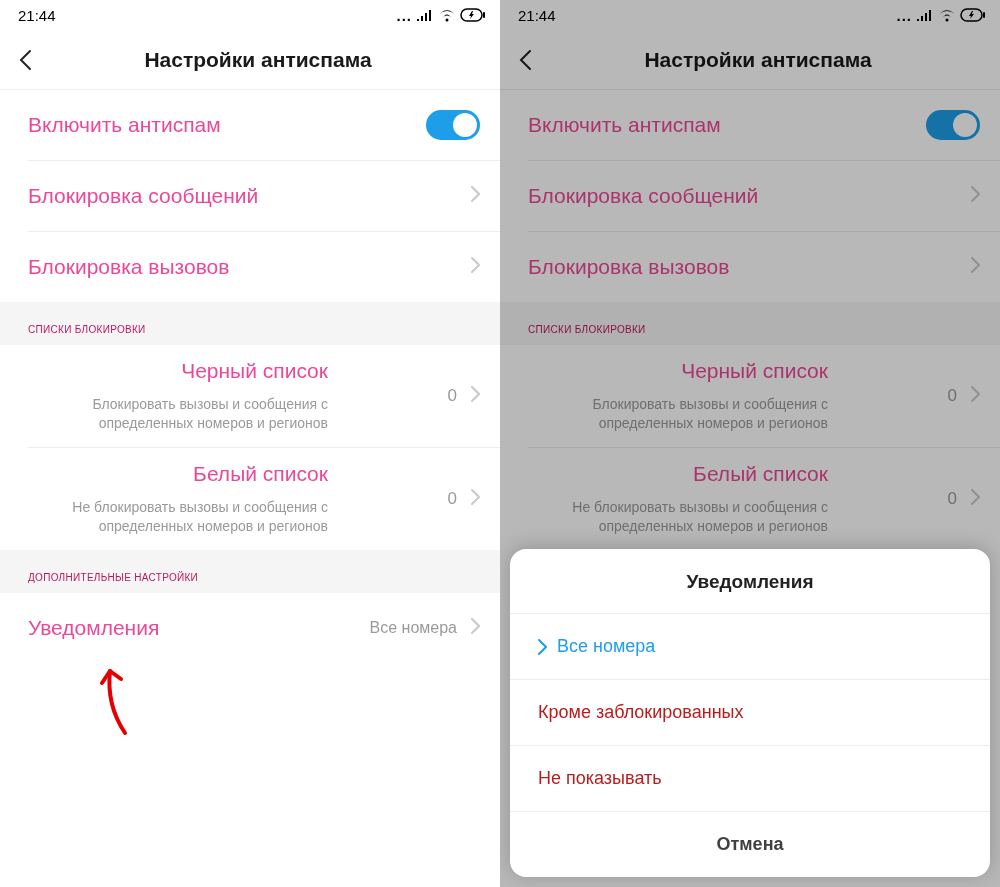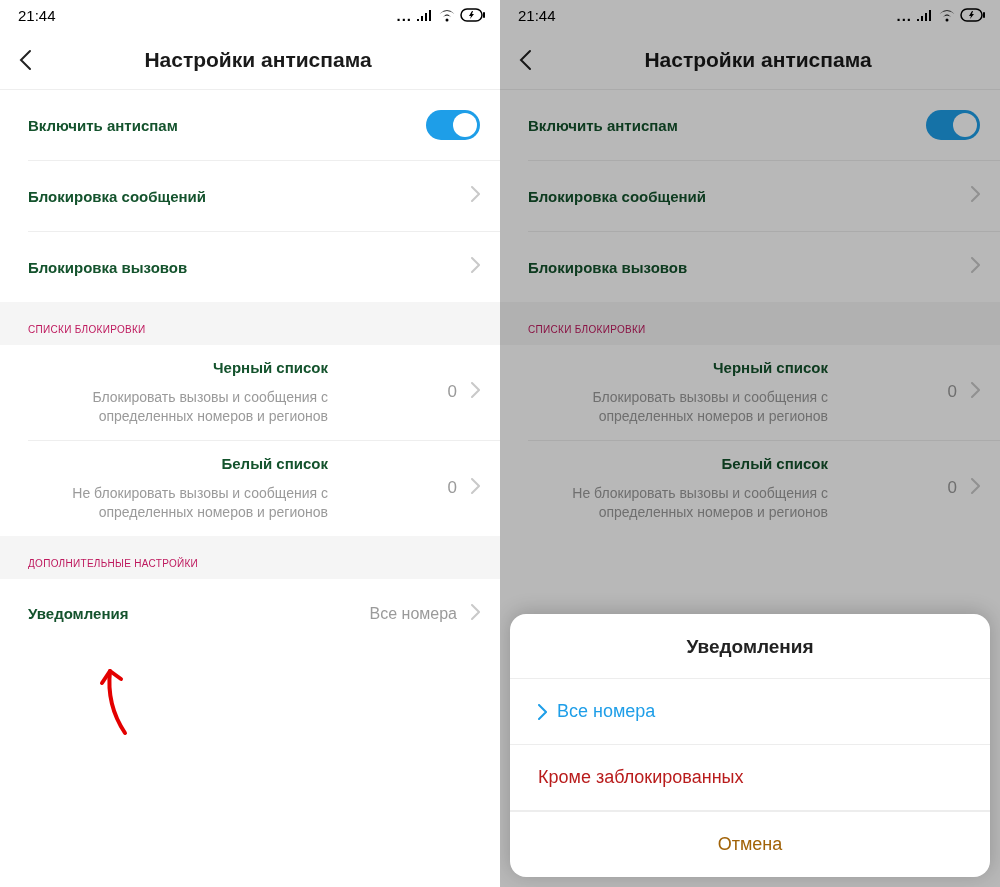--- a/index.html
+++ b/index.html
@@ -64,23 +64,22 @@
   .row {
     background: #fff;
     display: flex;
     align-items: center;
     justify-content: space-between;
     padding: 18px 20px 18px 28px;
     min-height: 70px;
     position: relative;
   }
   .row-label {
-    font-size: 15px;
-    color: #14532d;
-    font-weight: bold;
+    font-size: 21px;
+    color: #ec4899;
   }
   .row-sub {
     font-size: 14px;
     color: #9a9a9a;
     margin-top: 12px;
     line-height: 1.35;
     max-width: 300px;
   }
   .row.with-sub { padding-top: 14px; padding-bottom: 14px; }
   .row-left { display: flex; flex-direction: column; text-align: right; }
@@ -161,22 +160,22 @@
   }
   .sheet-option.selected {
     color: #1e9ee8;
   }
   .sheet-sep {
     border-top: 1px solid #ededed;
   }
   .sheet-cancel {
     text-align: center;
     font-size: 18px;
-    font-weight: 400;
-    color: #a16207;
+    font-weight: 700;
+    color: #404040;
     padding: 22px 0;
     border-top: 1px solid #ededed;
   }
   .ellipsis { letter-spacing: 1px; font-weight: bold; }
 </style>
 </head>
 <body>
 
 <div class="screen">
   <div class="status-bar">
@@ -371,15 +370,18 @@
       <svg width="9" height="16" viewBox="0 0 9 16">
           <path d="M1 1l7 7-7 7" stroke="#1e9ee8" stroke-width="2" fill="none" stroke-linecap="round"></path>
         </svg>
       <span>Все номера</span>
     </div>
     <div class="sheet-sep"></div>
     <div class="sheet-option">
       <span>Кроме заблокированных</span>
     </div>
     <div class="sheet-sep"></div>
+    <div class="sheet-option">
+      <span>Не показывать</span>
+    </div>
     <div class="sheet-cancel">Отмена</div>
   </div>
 </div>
 
 </body></html>

